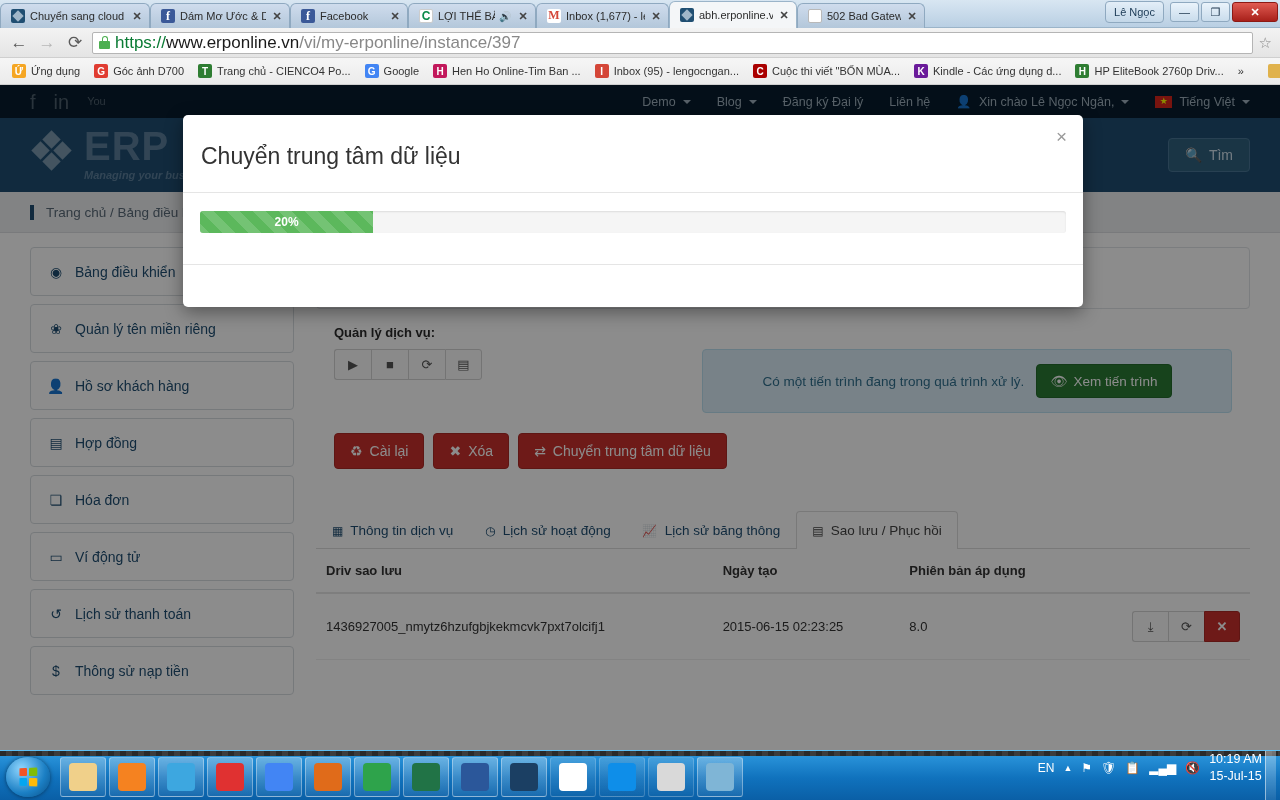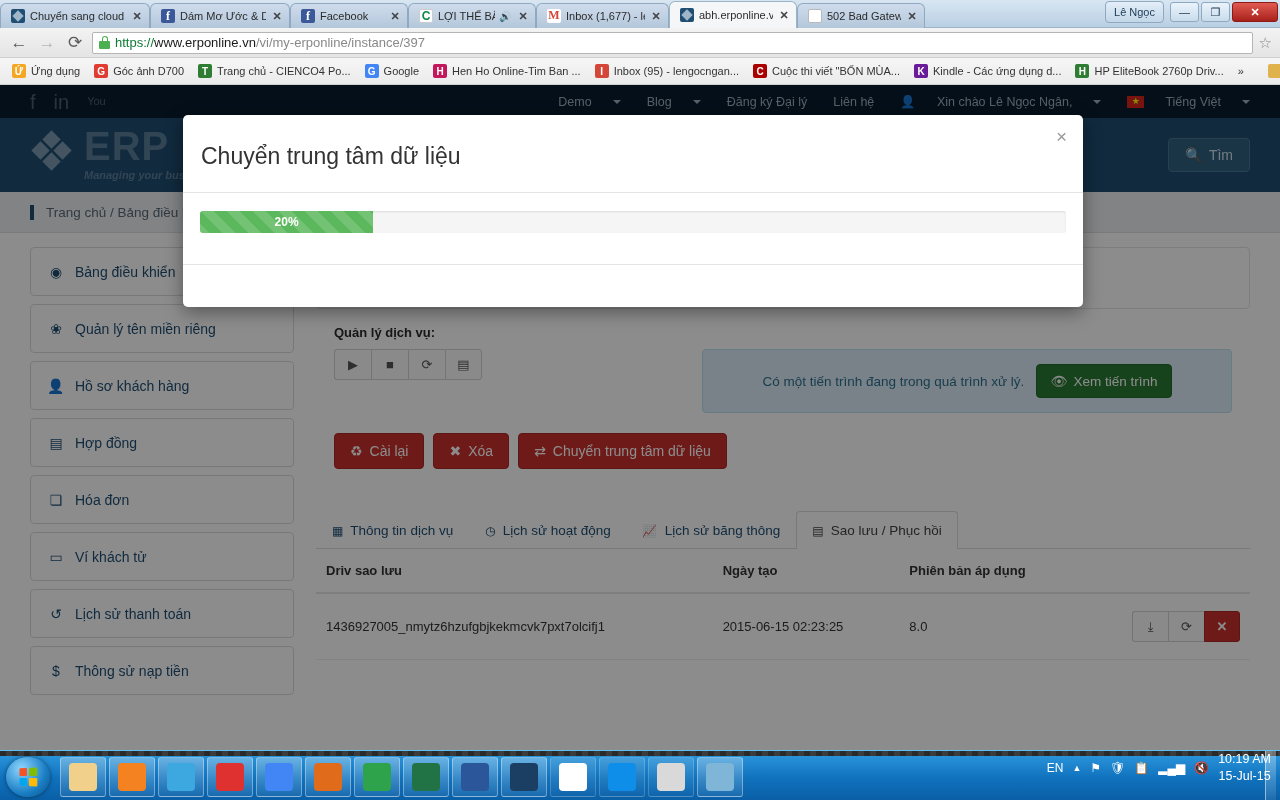--- a/index.html
+++ b/index.html
@@ -101,21 +101,21 @@
 
   
   .page { position: absolute; left: 0; top: 85px; width: 1280px; height: 665px; background: #fff; overflow:hidden;}
   .topnav {
     position: relative; height: 33px; background: #081d2e; color: #9fb0bd;
     display: flex; align-items: center; padding: 0 30px; font-size: 12.5px;
   }
   .social { display: flex; align-items: center; gap: 18px; color: #4e5f6d; }
   .social span { font-size: 20px; line-height: 1; }
   .topnav-right { margin-left: auto; display: flex; align-items: center; gap: 26px; }
-  .topnav-right a { color: #9fb0bd; text-decoration: none; display:flex; align-items:center; gap:21px;}
+  .topnav-right a { color: #9fb0bd; text-decoration: none; display:flex; align-items:center; gap:7px;}
   .caret { border-left: 4px solid transparent; border-right: 4px solid transparent; border-top: 4px solid currentColor; display:inline-block; }
   .flag { width: 17px; height: 12px; background:#da251d; display:inline-flex; align-items:center;
           justify-content:center; color:#ff0; font-size:9px; line-height:1;}
 
   .header {
     position: relative; height: 74px; background: #1f4e72;
     display: flex; align-items: center; padding: 0 30px;
   }
   .brand { display: flex; align-items: center; gap: 10px; }
   .brand .mark { width: 44px; height: 44px; position: relative; }
@@ -214,21 +214,21 @@
               background: radial-gradient(circle at 35% 30%, #8fd6ff, #1b7fc4 60%, #0b4f86);
               box-shadow: 0 0 4px rgba(0,0,0,.5); display:flex; align-items:center; justify-content:center;}
   .startorb .win { width:18px; height:18px; display:grid; grid-template-columns:1fr 1fr; grid-template-rows:1fr 1fr; gap:2px; transform: perspective(30px) rotateY(-8deg);}
   .startorb .win i { display:block; border-radius:1px; }
   .tb-items { position:absolute; left:60px; top:6px; height:40px; display:flex; gap:3px; }
   .tb-btn { width: 46px; height: 40px; border:1px solid rgba(255,255,255,.35); border-radius:3px;
             background: linear-gradient(rgba(255,255,255,.30), rgba(255,255,255,.06));
             display:flex; align-items:center; justify-content:center; }
   .tb-btn.flat { border-color: rgba(255,255,255,.18); background: linear-gradient(rgba(255,255,255,.14), rgba(255,255,255,.02)); }
   .tray { position:absolute; right:4px; top:0; height:34px; display:flex; align-items:center; gap:9px;
-          color:#fff; font-size:12px; padding-right: 5px;}
+          color:#fff; font-size:12px; padding-right: 14px;}
   .tray .clock { text-align:center; line-height:1.35; font-size:12.5px; }
   .showdesk { position:absolute; right:0; top:0; width:11px; height:50px;
               background: linear-gradient(rgba(255,255,255,.35), rgba(255,255,255,.08));
               border-left:1px solid rgba(255,255,255,.5); }
 </style>
 </head>
 <body>
 
 <div id="screen">
 
@@ -281,21 +281,21 @@
 
   <div class="navbar">
     <div class="navicon">←</div>
     <div class="navicon dim">→</div>
     <div class="navicon">⟳</div>
     <div class="omnibox">
       <span class="lock">
         <span class="shackle"></span>
           <span class="body"></span>
       </span>
-      <span style="font-size:13px;">
+      <span style="font-size:17px;">
         <span class="url-scheme">https://</span><span class="url-host">www.erponline.vn</span><span class="url-path">/vi/my-erponline/instance/397</span>
       </span>
     </div>
     <div class="star">☆</div>
   </div>
 
   <div class="bookmarks" id="bookmarks">
       <div class="bm">
         <span class="bmico" style="background: rgb(245, 166, 35);">Ứ</span>
         <span>Ứng dụng</span>
@@ -415,21 +415,21 @@
           <div class="side-item">
             <span class="ic">▤</span>
             <span>Hợp đồng</span>
           </div>
           <div class="side-item">
             <span class="ic">❏</span>
             <span>Hóa đơn</span>
           </div>
           <div class="side-item">
             <span class="ic">▭</span>
-            <span>Ví khách tử</span>
+            <span>Ví động tử</span>
           </div>
           <div class="side-item">
             <span class="ic">↺</span>
             <span>Lịch sử thanh toán</span>
           </div>
           <div class="side-item">
             <span class="ic">$</span>
             <span>Thông sử nạp tiền</span>
           </div>
         </div>

